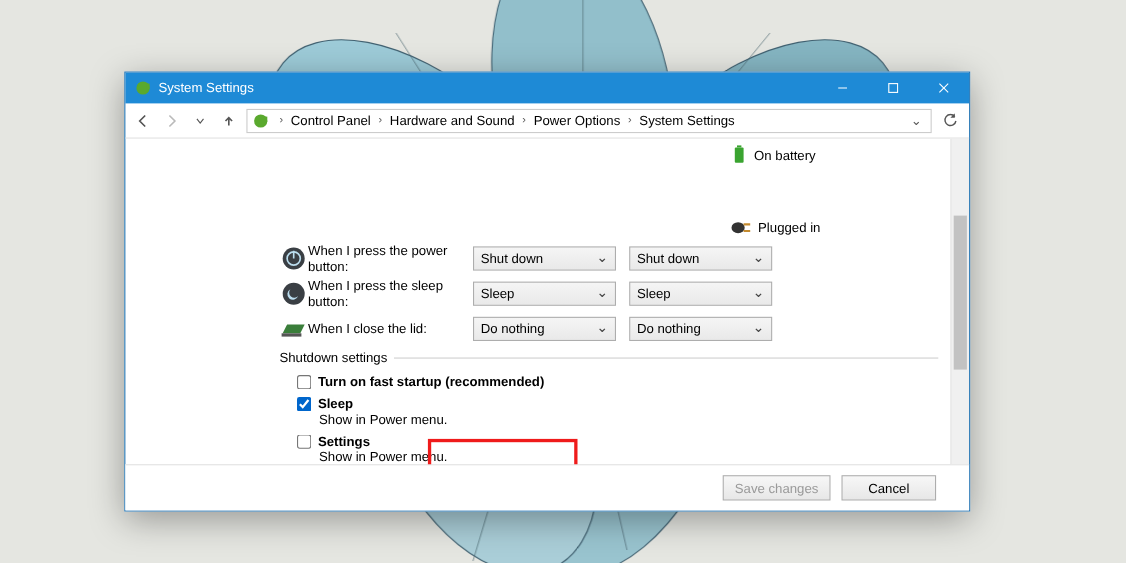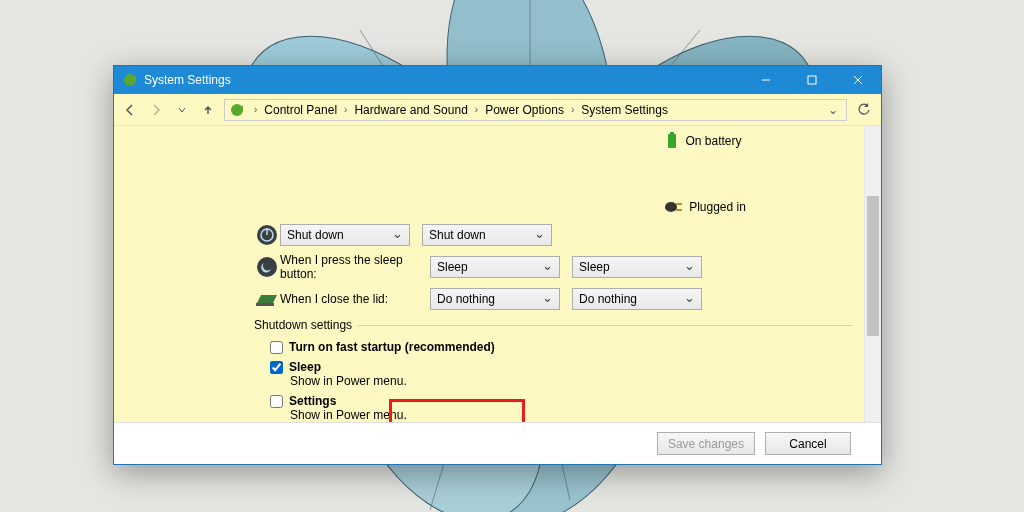--- a/index.html
+++ b/index.html
@@ -1,18 +1,18 @@
 <!DOCTYPE html>
 <html><head>
 <meta charset="utf-8">
 <style>
   * { box-sizing: border-box; margin: 0; padding: 0; font-family: "Segoe UI", Tahoma, sans-serif; font-size: 12px; }
   body { background: #e5e6e1; width: 1024px; height: 512px; position: relative; overflow: hidden; }
   .bgflower { position:absolute; top:-40px; left:180px; width:700px; height:560px; opacity:0.9; }
-  .window { position:absolute; top:65px; left:113px; width:769px; height:400px; background:#fef9c3; box-shadow:0 8px 30px rgba(0,0,0,0.35); border:1px solid #2274b3; display:flex; flex-direction:column; }
+  .window { position:absolute; top:65px; left:113px; width:769px; height:400px; background:#ffffff; box-shadow:0 8px 30px rgba(0,0,0,0.35); border:1px solid #2274b3; display:flex; flex-direction:column; }
   .titlebar { height:28px; background:#1e8ad6; color:#fff; display:flex; align-items:center; padding:0 0 0 8px; }
   .titlebar .ticon { width:16px; height:16px; margin-right:6px; }
   .titlebar .title { flex:1; font-size:12px; }
   .tbtn { width:46px; height:28px; display:flex; align-items:center; justify-content:center; color:#fff; }
   .navbar { height:32px; border-bottom:1px solid #e1e1e1; display:flex; align-items:center; padding:0 6px; gap:6px; }
   .navbtn { width:20px; height:20px; display:flex; align-items:center; justify-content:center; color:#666; border-radius:2px; }
   .bread { display:flex; align-items:center; flex:1; border:1px solid #ccc; height:22px; padding:0 4px; gap:2px; }
   .bread .bicon { width:16px; height:16px; margin-right:4px; }
   .bread span.crumb { padding:0 2px; }
   .bread span.sep { color:#555; padding:0 3px; font-size:10px;}
@@ -153,20 +153,21 @@
     </div>
 
     <div class="row">
       <div class="ricon">
           <svg width="22" height="22">
             <circle cx="11" cy="11" r="10" fill="#3a3f44"></circle>
             <circle cx="11" cy="11" r="6" fill="none" stroke="#bde" stroke-width="1.5"></circle>
             <line x1="11" y1="4" x2="11" y2="11" stroke="#bde" stroke-width="1.5"></line>
           </svg>
         </div>
+      <div class="rlabel">When I press the power button:</div>
       <div class="sel">
           <span>Shut down</span>
         </div>
       <div class="sel">
           <span>Shut down</span>
         </div>
     </div>
     <div class="row">
       <div class="ricon">
           <svg width="22" height="22">

